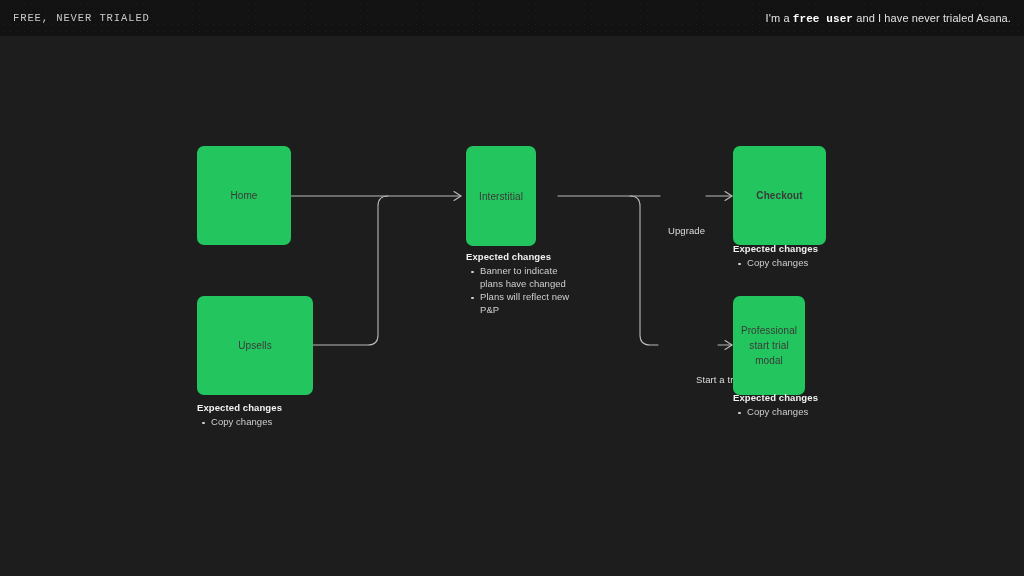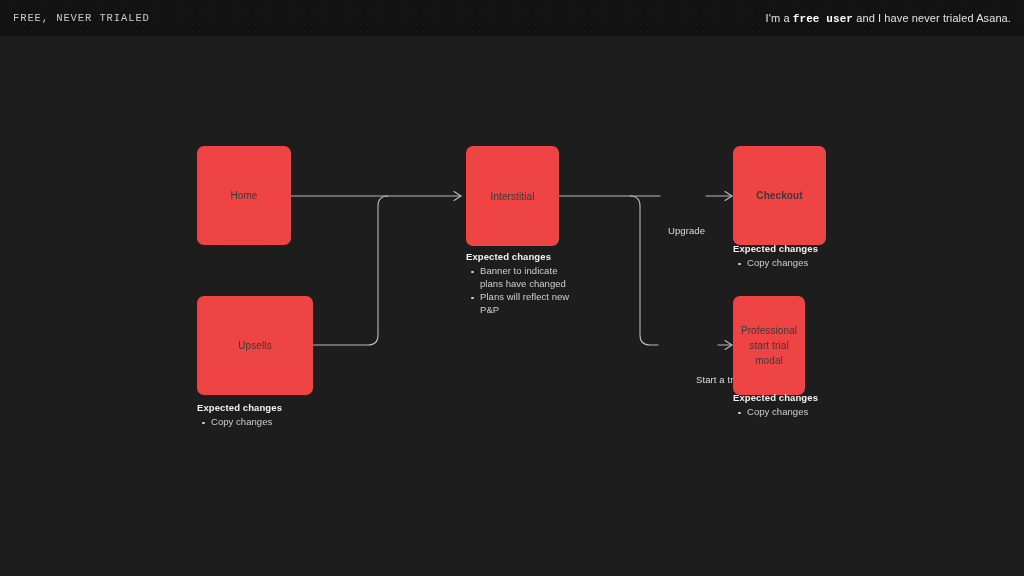--- a/index.html
+++ b/index.html
@@ -63,21 +63,21 @@
     position: absolute;
     left: 0; top: 0;
     width: 1024px;
     height: 540px;
     pointer-events: none;
   }
 
   
   .node {
     position: absolute;
-    background: #ef4444;
+    background: #22c55e;
     border-radius: 7px;
     display: flex;
     align-items: center;
     justify-content: center;
     text-align: center;
     padding: 6px 9px;
   }
   .node-label {
     font-size: 10px;
     line-height: 15px;
@@ -165,21 +165,21 @@
     <div class="edge-label" style="left:696px; top:303px;">Start a trial</div>
 
     <div class="node" style="left:197px; top:110px; width:94px; height:99px;">
       <span class="node-label">Home</span>
     </div>
 
     <div class="node" style="left:197px; top:260px; width:116px; height:99px;">
       <span class="node-label">Upsells</span>
     </div>
 
-    <div class="node" style="left:466px; top:110px; width:93px; height:100px;">
+    <div class="node" style="left:466px; top:110px; width:70px; height:100px;">
       <span class="node-label">Interstitial</span>
     </div>
 
     <div class="node" style="left:733px; top:110px; width:93px; height:99px;font-weight:bold;">
       <span class="node-label">Checkout</span>
     </div>
 
     <div class="node" style="left:733px; top:260px; width:72px; height:99px;">
       <span class="node-label">Professional start trial modal</span>
     </div>

